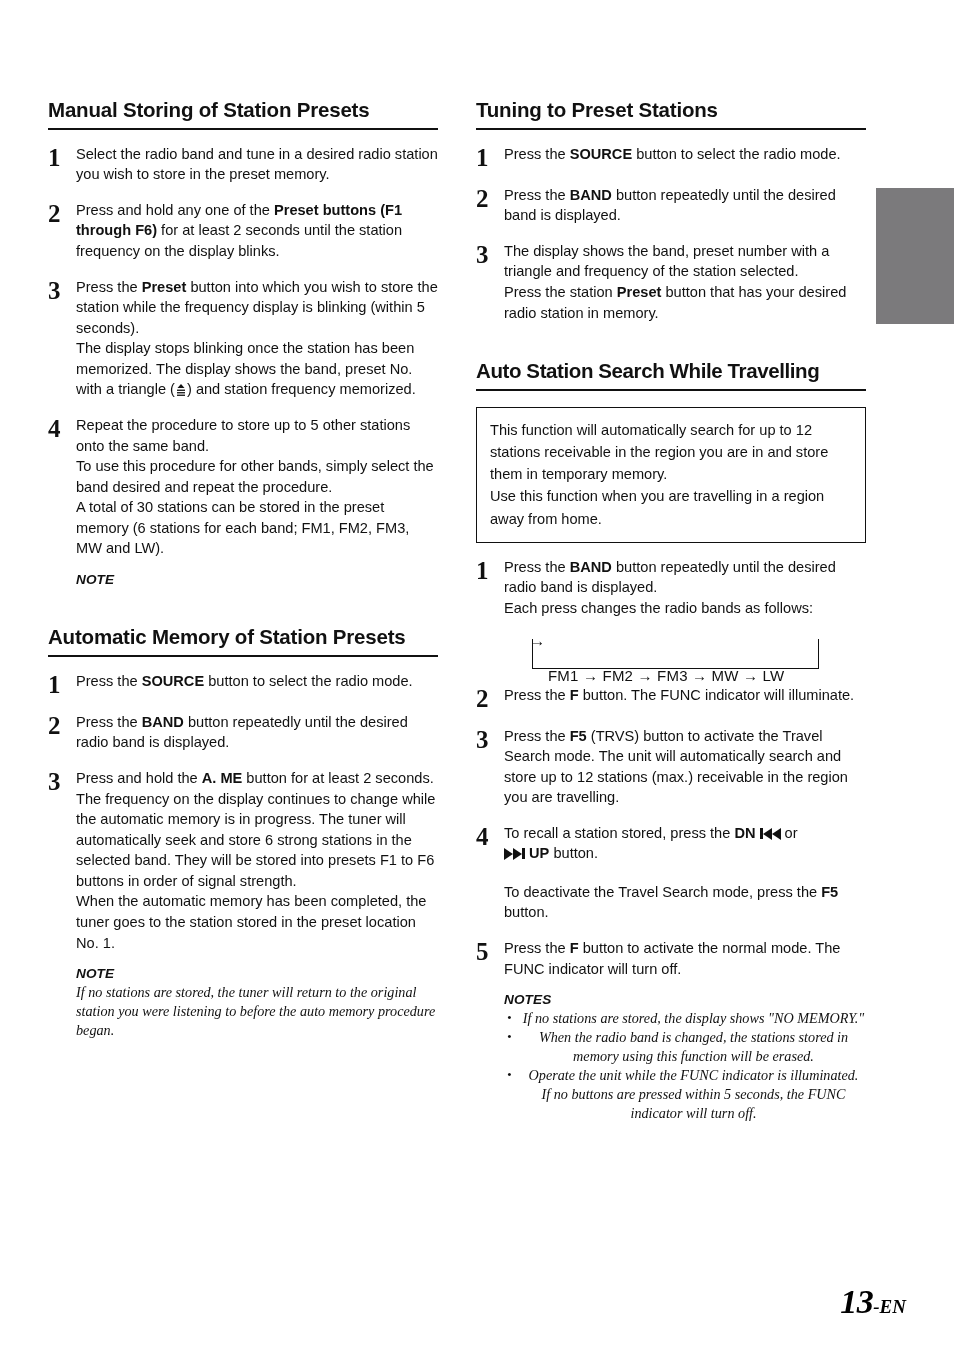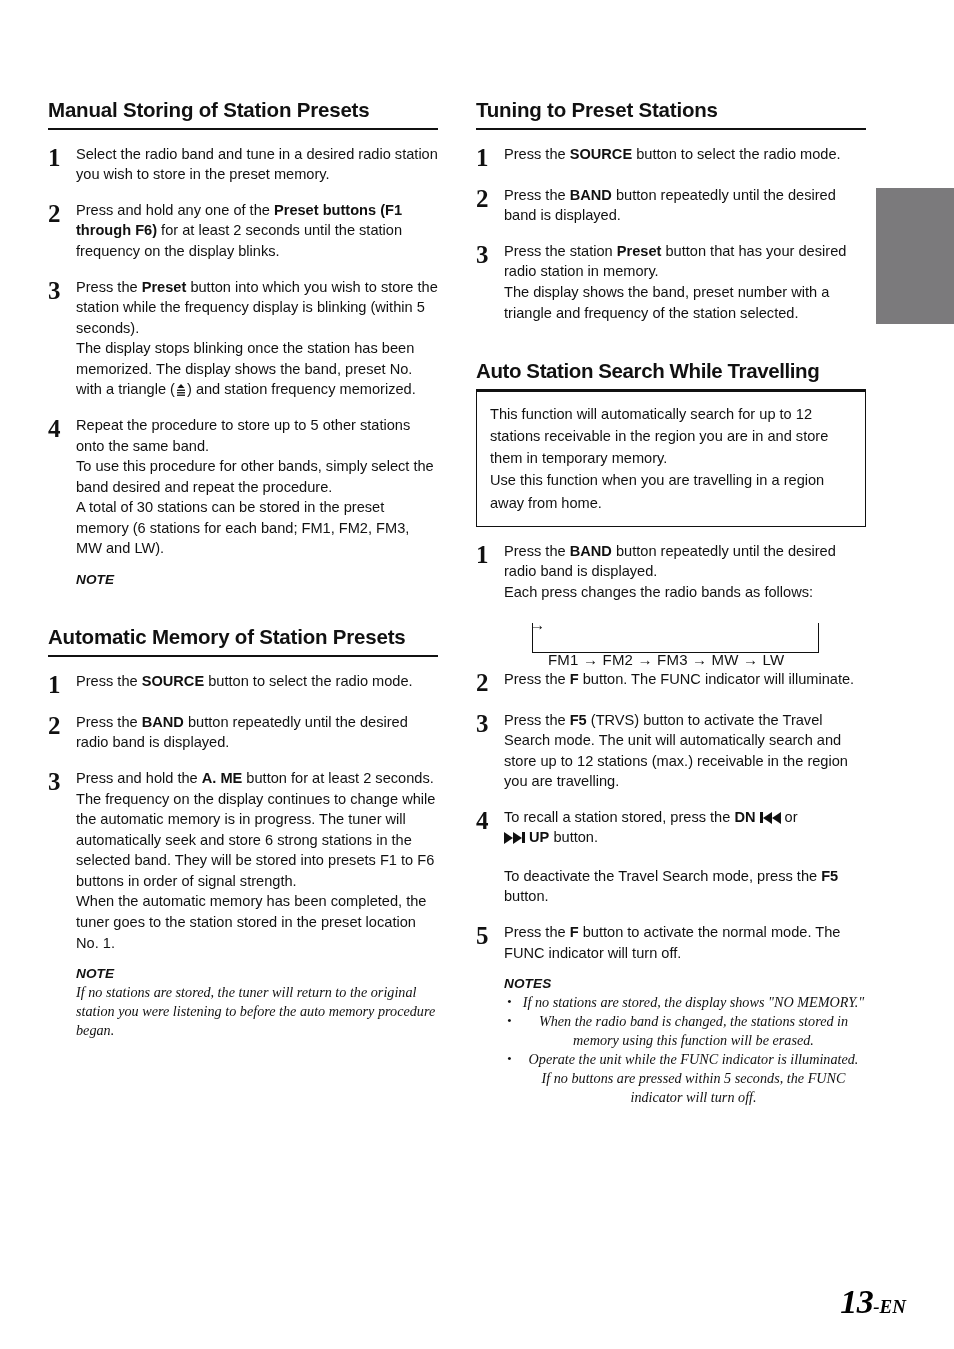--- a/index.html
+++ b/index.html
@@ -124,20 +124,21 @@
     position: absolute;
     left: -14px;
     top: 0;
     font-size: 13px;
   }
   ul.note-list li p { margin: 0; }
 
   .callout {
     border: 1.4px solid #111111;
     padding: 11px 13px 12px 13px;
+    margin-top: 16px;
     font-size: 14.6px;
     line-height: 1.52;
   }
   .callout p { margin: 0; }
 
   .cycle {
     margin: 9px 0 0 22px;
     position: relative;
     width: 300px;
     height: 42px;
@@ -323,22 +324,22 @@
           <li class="step">
             <div class="step-num">2</div>
             <div class="step-body">
               <p><span>Press the </span><b>BAND</b><span> button repeatedly until the desired band is displayed.</span></p>
             </div>
           </li>
 
           <li class="step">
             <div class="step-num">3</div>
             <div class="step-body">
+              <p>The display shows the band, preset number with a triangle and frequency of the station selected.</p>
               <p><span>Press the station </span><b>Preset</b><span> button that has your desired radio station in memory.</span></p>
-              <p>The display shows the band, preset number with a triangle and frequency of the station selected.</p>
             </div>
           </li>
 
         </ul>
       </div>
 
       <div class="section gap-lg">
         <h2 class="section-title tight">Auto Station Search While Travelling</h2>
 
         <div class="callout">

